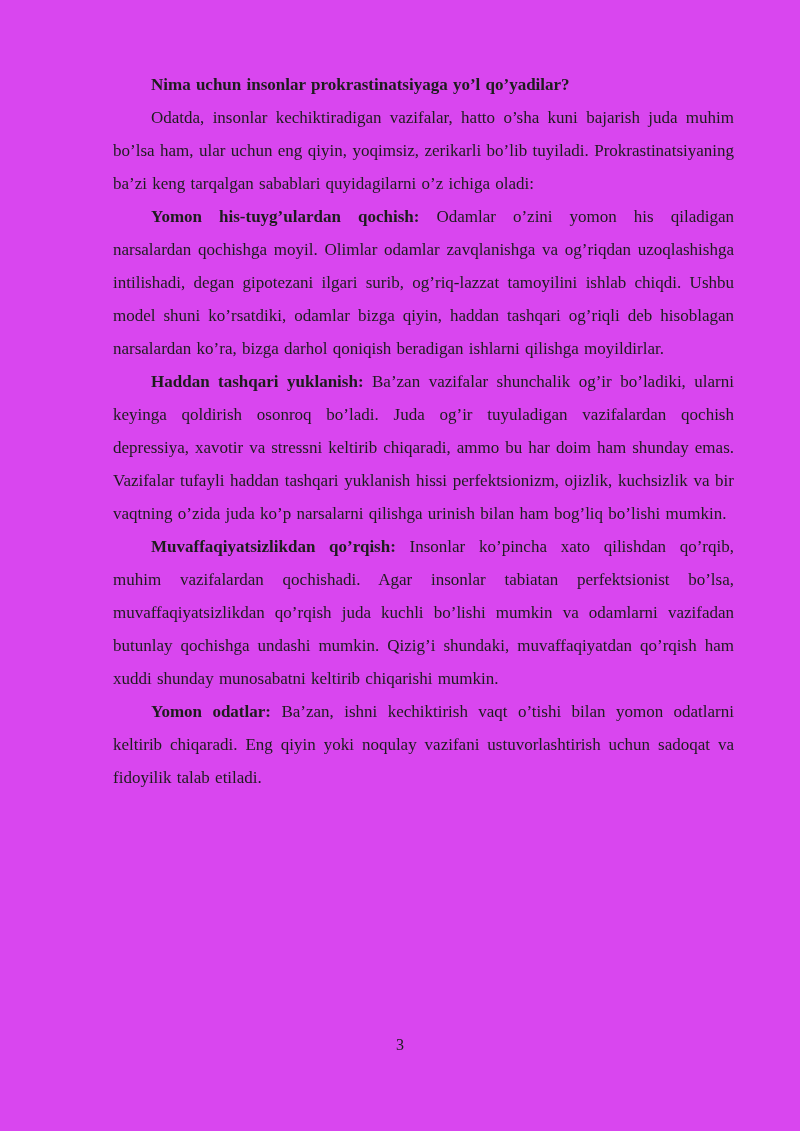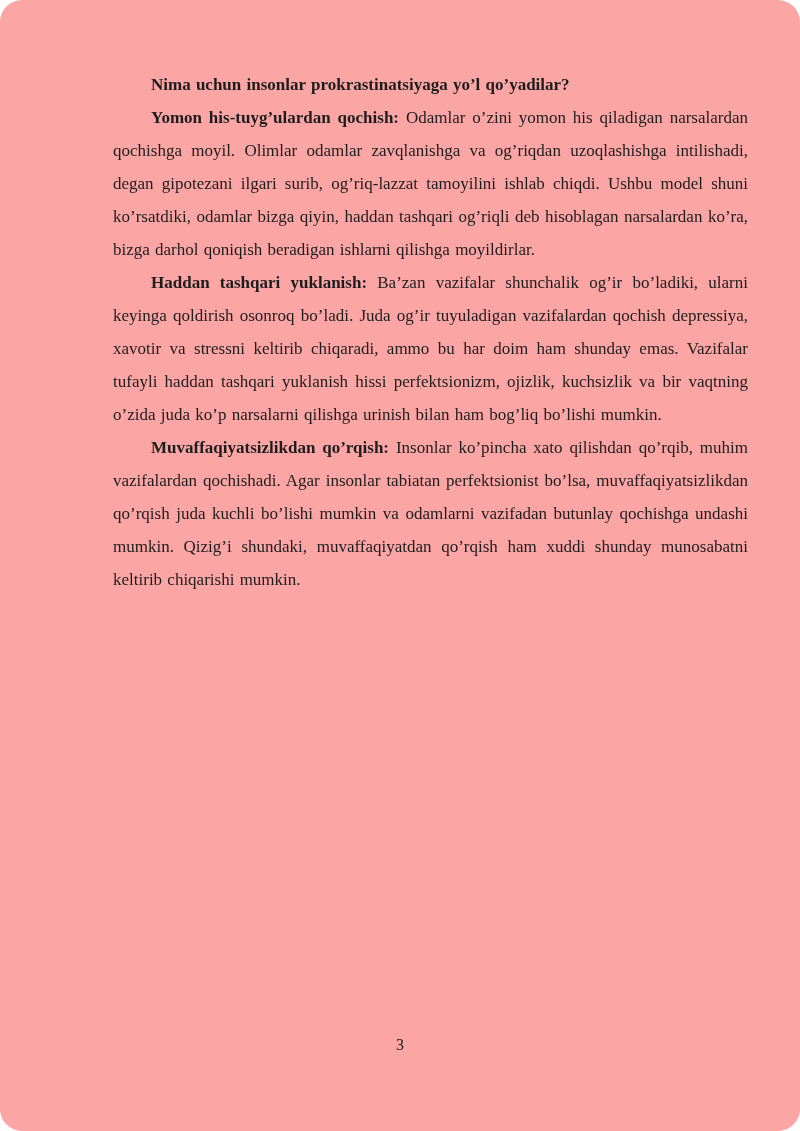--- a/index.html
+++ b/index.html
@@ -7,24 +7,23 @@
   body {
     width: 800px;
     height: 1131px;
     background: #ffffff;
     font-family: "Liberation Serif", "DejaVu Serif", serif;
   }
   .page {
     position: relative;
     width: 800px;
     height: 1131px;
-    background: #fca5a5;
-    padding: 68px 52px 0 113px;
+    background: #d946ef;
+    padding: 68px 66px 0 113px;
     color: #1d1d1d;
-    border-radius: 22px;
   }
   .para {
     margin: 0;
     font-size: 17px;
     line-height: 33px;
     text-align: justify;
     text-indent: 38px;
     word-spacing: 1px;
   }
   .heading-text, .lead {
@@ -40,24 +39,26 @@
     color: #1d1d1d;
   }
 </style>
 </head>
 <body>
 
 <div class="page">
 
   <p class="para"><span class="heading-text">Nima uchun insonlar prokrastinatsiyaga yo’l qo’yadilar?</span></p>
 
+  <p class="para"><span>Odatda, insonlar kechiktiradigan vazifalar, hatto o’sha kuni bajarish juda muhim bo’lsa ham, ular uchun eng qiyin, yoqimsiz, zerikarli bo’lib tuyiladi. Prokrastinatsiyaning ba’zi keng tarqalgan sabablari quyidagilarni o’z ichiga oladi:</span></p>
 
   <p class="para"><span class="lead">Yomon his-tuyg’ulardan qochish:</span> <span>Odamlar o’zini yomon his qiladigan narsalardan qochishga moyil. Olimlar odamlar zavqlanishga va og’riqdan uzoqlashishga intilishadi, degan gipotezani ilgari surib, og’riq-lazzat tamoyilini ishlab chiqdi. Ushbu model shuni ko’rsatdiki, odamlar bizga qiyin, haddan tashqari og’riqli deb hisoblagan narsalardan ko’ra, bizga darhol qoniqish beradigan ishlarni qilishga moyildirlar.</span></p>
 
   <p class="para"><span class="lead">Haddan tashqari yuklanish:</span> <span>Ba’zan vazifalar shunchalik og’ir bo’ladiki, ularni keyinga qoldirish osonroq bo’ladi. Juda og’ir tuyuladigan vazifalardan qochish depressiya, xavotir va stressni keltirib chiqaradi, ammo bu har doim ham shunday emas. Vazifalar tufayli haddan tashqari yuklanish hissi perfektsionizm, ojizlik, kuchsizlik va bir vaqtning o’zida juda ko’p narsalarni qilishga urinish bilan ham bog’liq bo’lishi mumkin.</span></p>
 
 
   <p class="para"><span class="lead">Muvaffaqiyatsizlikdan qo’rqish:</span> <span>Insonlar ko’pincha xato qilishdan qo’rqib, muhim vazifalardan qochishadi. Agar insonlar tabiatan perfektsionist bo’lsa, muvaffaqiyatsizlikdan qo’rqish juda kuchli bo’lishi mumkin va odamlarni vazifadan butunlay qochishga undashi mumkin. Qizig’i shundaki, muvaffaqiyatdan qo’rqish ham xuddi shunday munosabatni keltirib chiqarishi mumkin.</span></p>
 
+  <p class="para"><span class="lead">Yomon odatlar:</span> <span>Ba’zan, ishni kechiktirish vaqt o’tishi bilan yomon odatlarni keltirib chiqaradi. Eng qiyin yoki noqulay vazifani ustuvorlashtirish uchun sadoqat va fidoyilik talab etiladi.</span></p>
 
   <div class="page-number">3</div>
 
 </div>
 
 </body></html>

